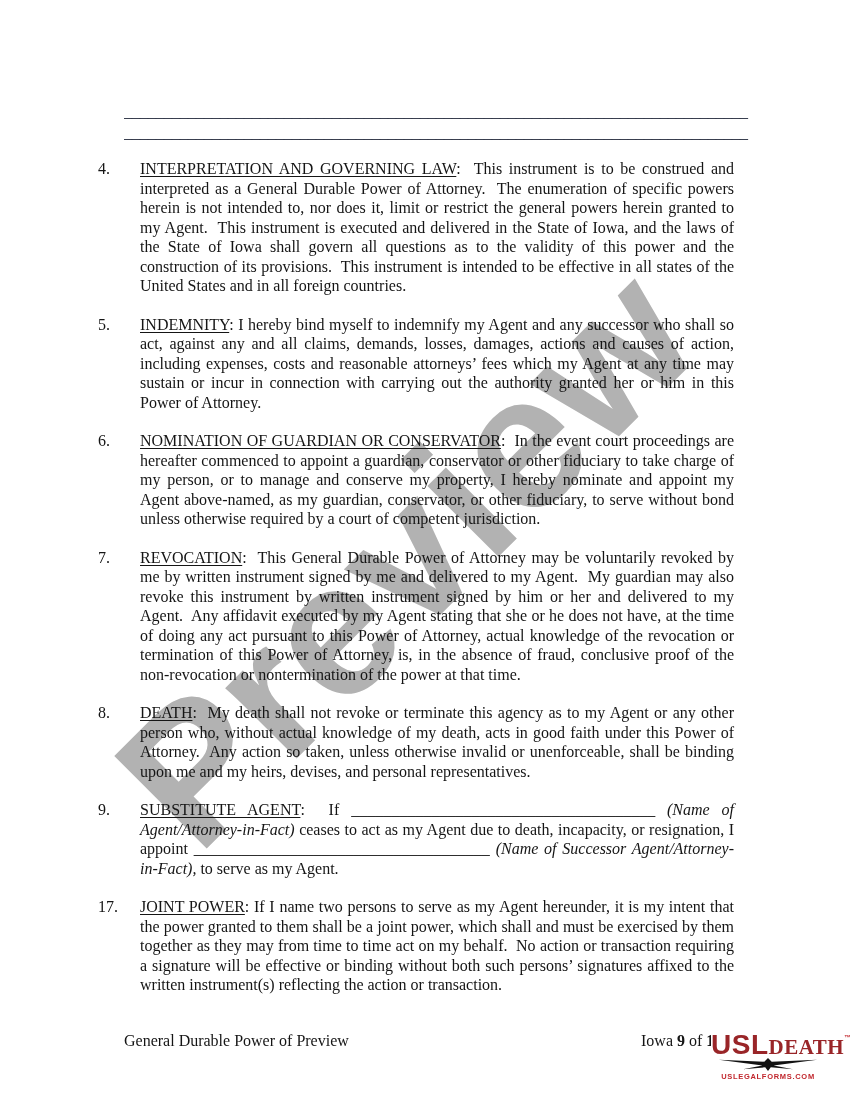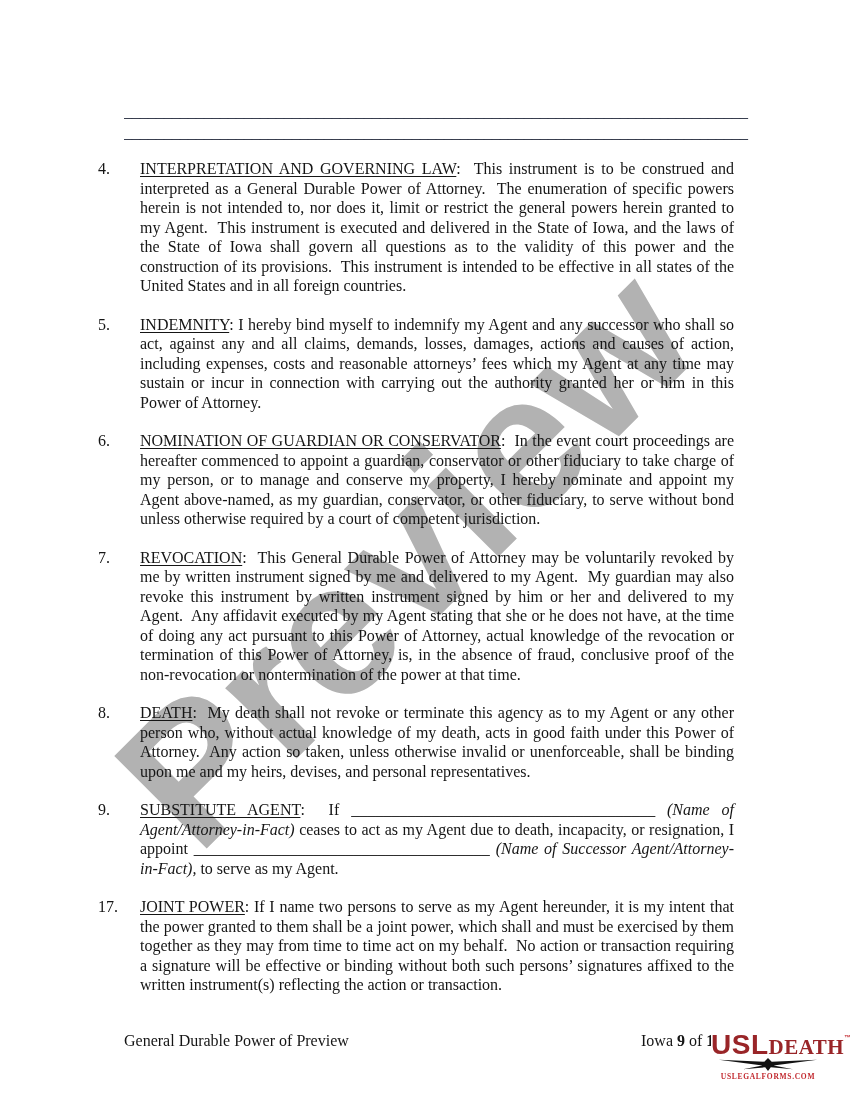--- a/index.html
+++ b/index.html
@@ -43,21 +43,21 @@
   .logo-small{
     font-family:"Liberation Serif",serif;font-weight:bold;font-size:21px;
     color:#992528;letter-spacing:0.5px;
   }
   .logo-tm{
     font-family:"Liberation Sans",sans-serif;font-weight:bold;font-size:7px;
     color:#c1272d;vertical-align:14px;
   }
   .logo-eagle{display:block;margin:-3px auto 0 auto;}
   .logo-site{
-    font-family:Liberation Serif, serif;font-weight:bold;font-size:7.5px;
+    font-family:Liberation Sans, sans-serif;font-weight:bold;font-size:7.5px;
     color:#c1272d;letter-spacing:0.7px;margin-top:1px;
   }
 </style>
 </head>
 <body>
 
 <div class="page">
 
   <div class="watermark">Preview</div>
 

